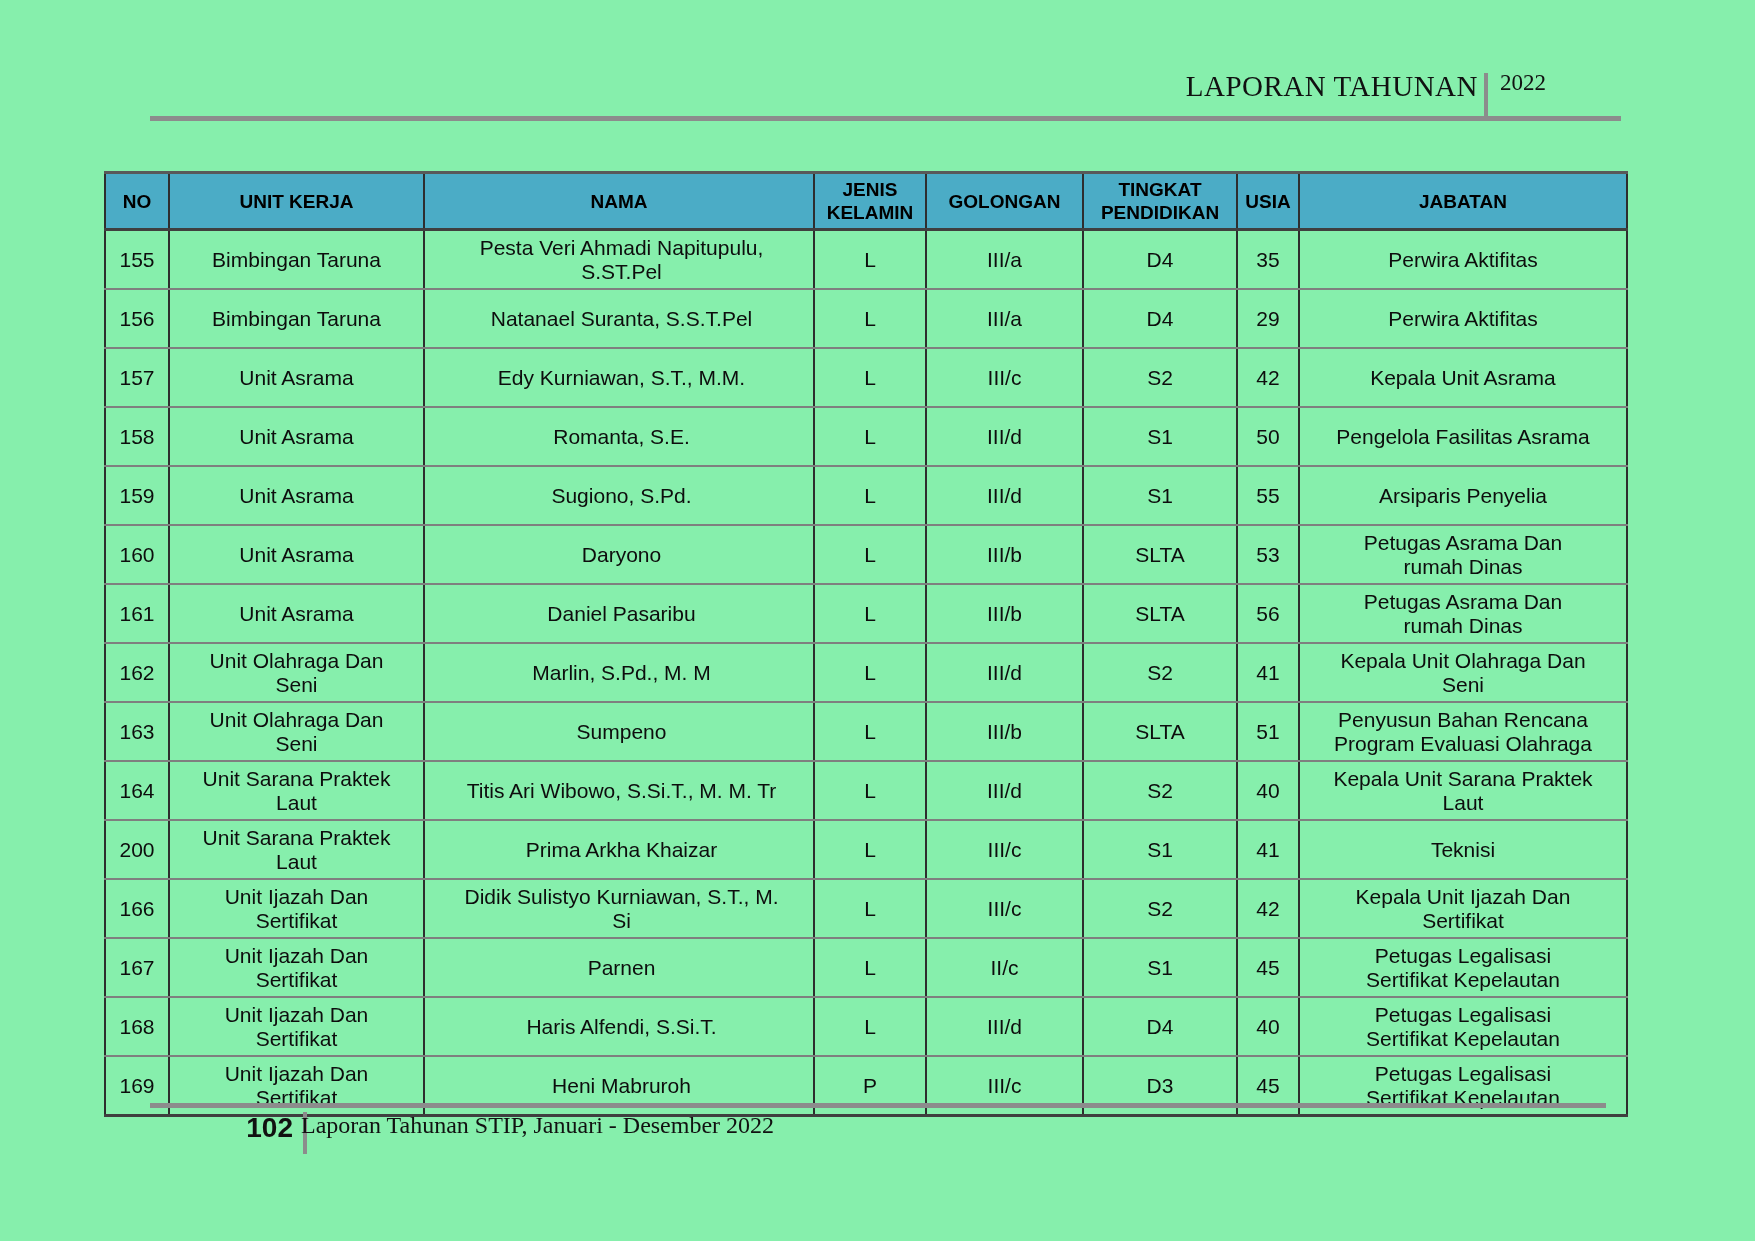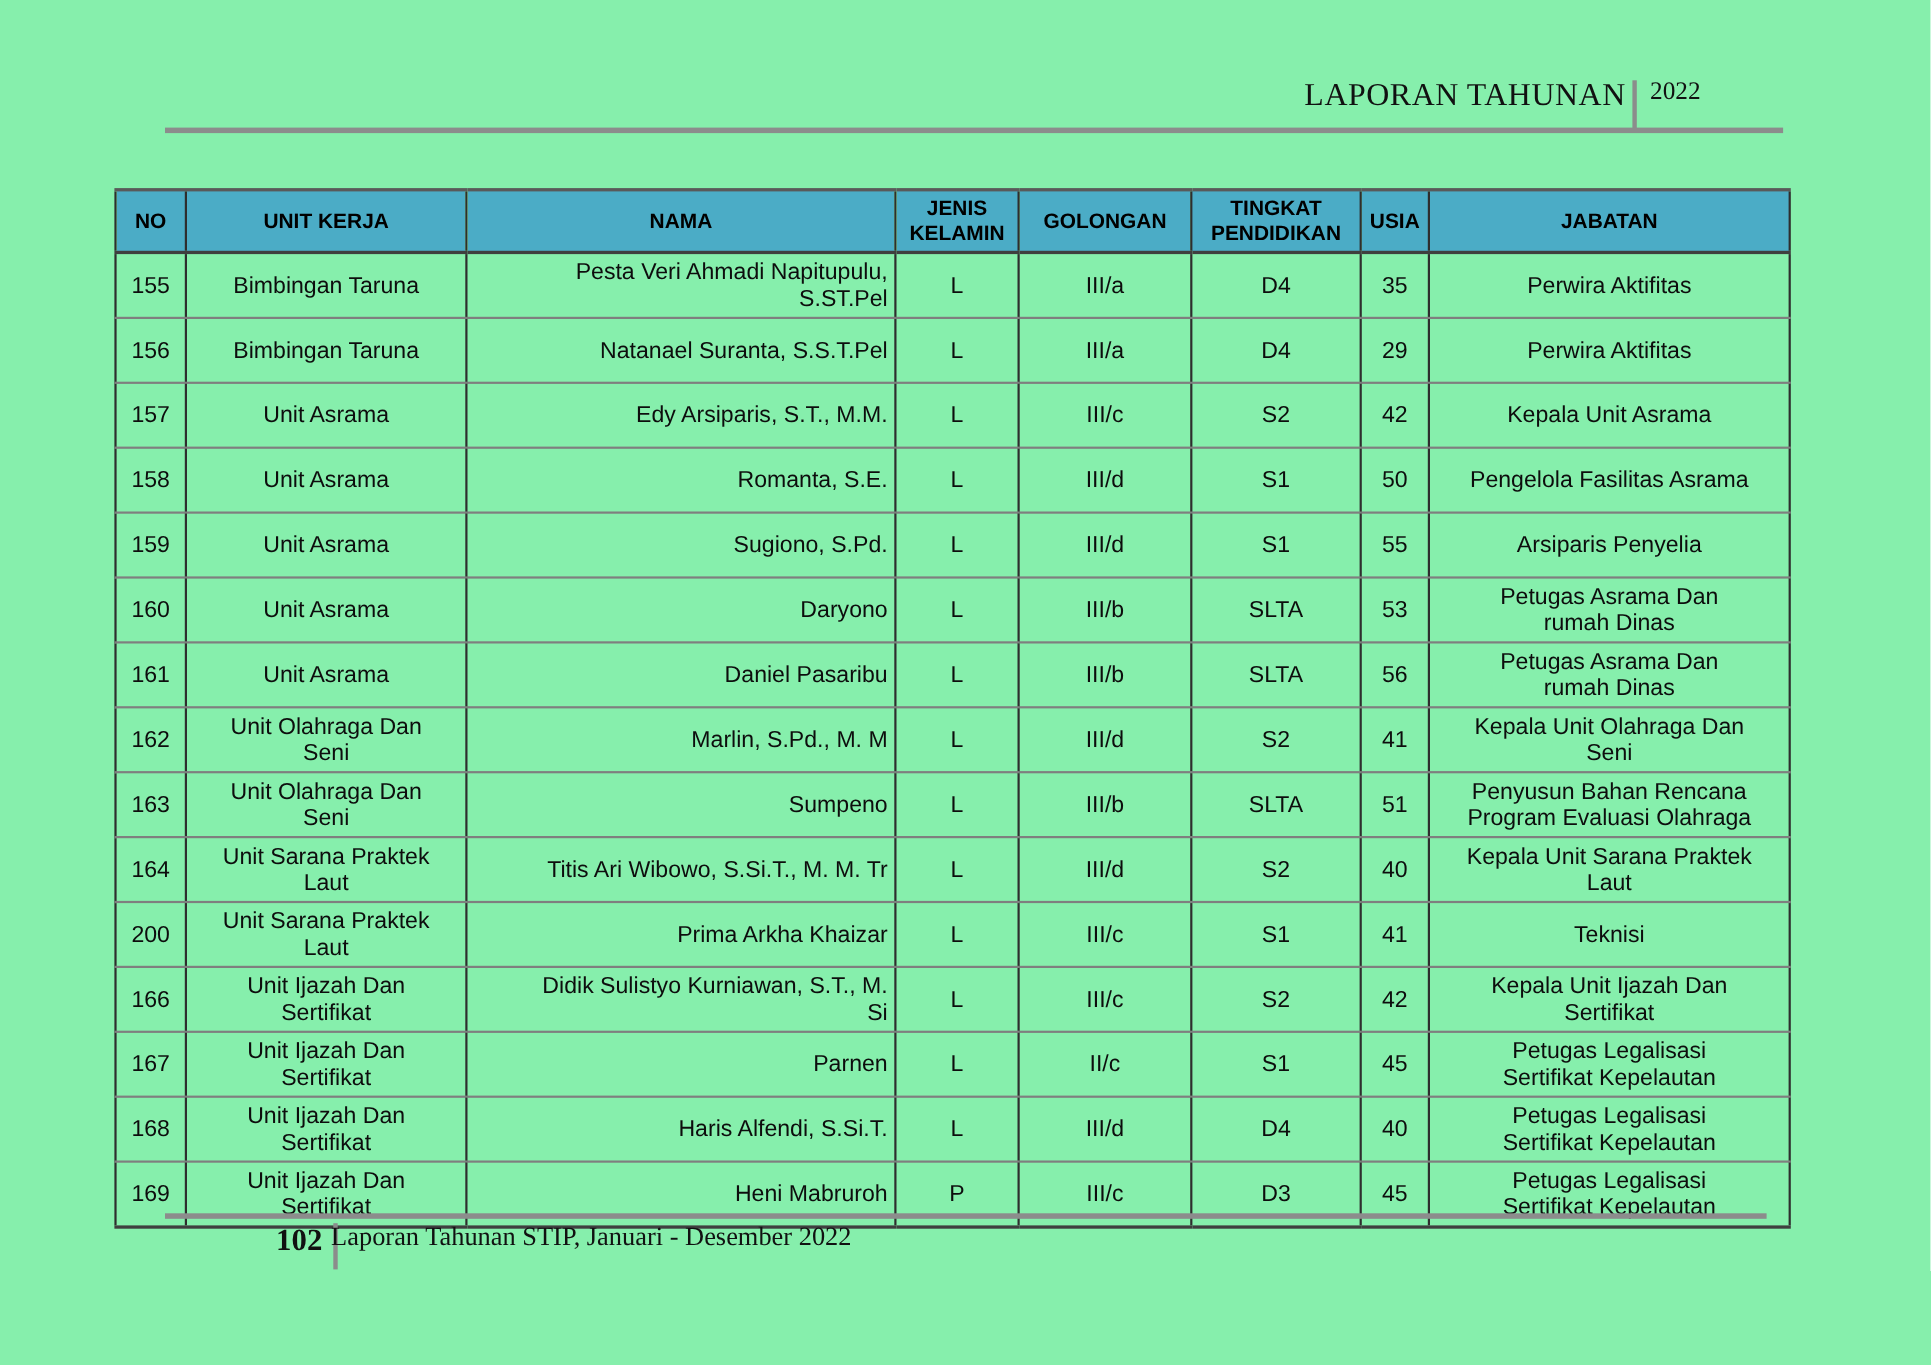--- a/index.html
+++ b/index.html
@@ -69,33 +69,33 @@
     line-height:23px;
   }
   .emp-table td {
     height:53px;
     border-bottom:2px solid #7f7f7f;
     font-size:21px; color:#0d0d0d;
     line-height:24px;
   }
   .emp-table tbody tr:last-child td { border-bottom:3px solid #3f3f3f; }
   .emp-table td.col-nama {
-    text-align:right;
+    text-align:center;
     padding-left:11px; padding-right:6px;
   }
 
   
   .bottom-rule {
     position:absolute; top:1103px; left:150px;
     width:1456px; height:5px; background:#8c8c8c;
   }
   .footer-pagenum {
     position:absolute; top:1112px; left:225px; width:68px;
     text-align:right;
-    font-family:Liberation Serif, serif;
+    font-family:Liberation Sans, sans-serif;
     font-size:28px; font-weight:bold; color:#111;
   }
   .footer-divider {
     position:absolute; top:1112px; left:303px;
     width:4px; height:42px; background:#8c8c8c;
   }
   .footer-caption {
     position:absolute; top:1112px; left:301px;
     font-family:Liberation Serif, serif;
     font-size:24px; color:#111;
@@ -154,21 +154,21 @@
           <td class="col-nama">Natanael Suranta, S.S.T.Pel</td>
           <td class="col-jenis_kelamin">L</td>
           <td class="col-golongan">III/a</td>
           <td class="col-tingkat_pendidikan">D4</td>
           <td class="col-usia">29</td>
           <td class="col-jabatan">Perwira Aktifitas</td>
         </tr>
         <tr>
           <td class="col-no">157</td>
           <td class="col-unit_kerja">Unit Asrama</td>
-          <td class="col-nama">Edy Arsiparis, S.T., M.M.</td>
+          <td class="col-nama">Edy Kurniawan, S.T., M.M.</td>
           <td class="col-jenis_kelamin">L</td>
           <td class="col-golongan">III/c</td>
           <td class="col-tingkat_pendidikan">S2</td>
           <td class="col-usia">42</td>
           <td class="col-jabatan">Kepala Unit Asrama</td>
         </tr>
         <tr>
           <td class="col-no">158</td>
           <td class="col-unit_kerja">Unit Asrama</td>
           <td class="col-nama">Romanta, S.E.</td>

